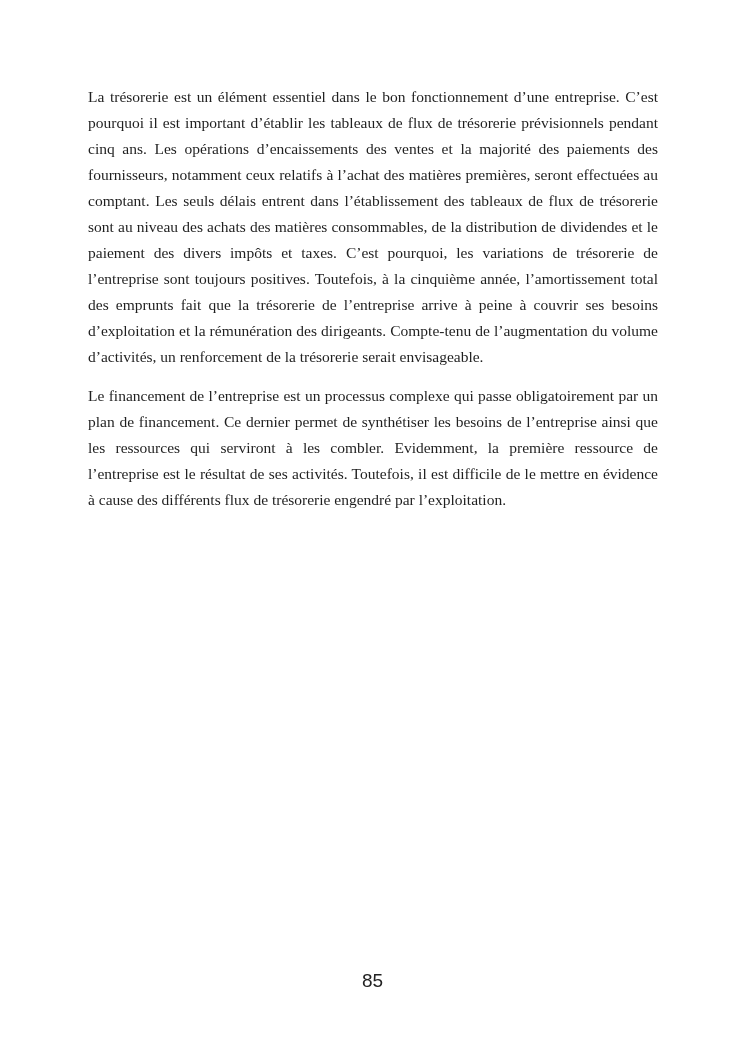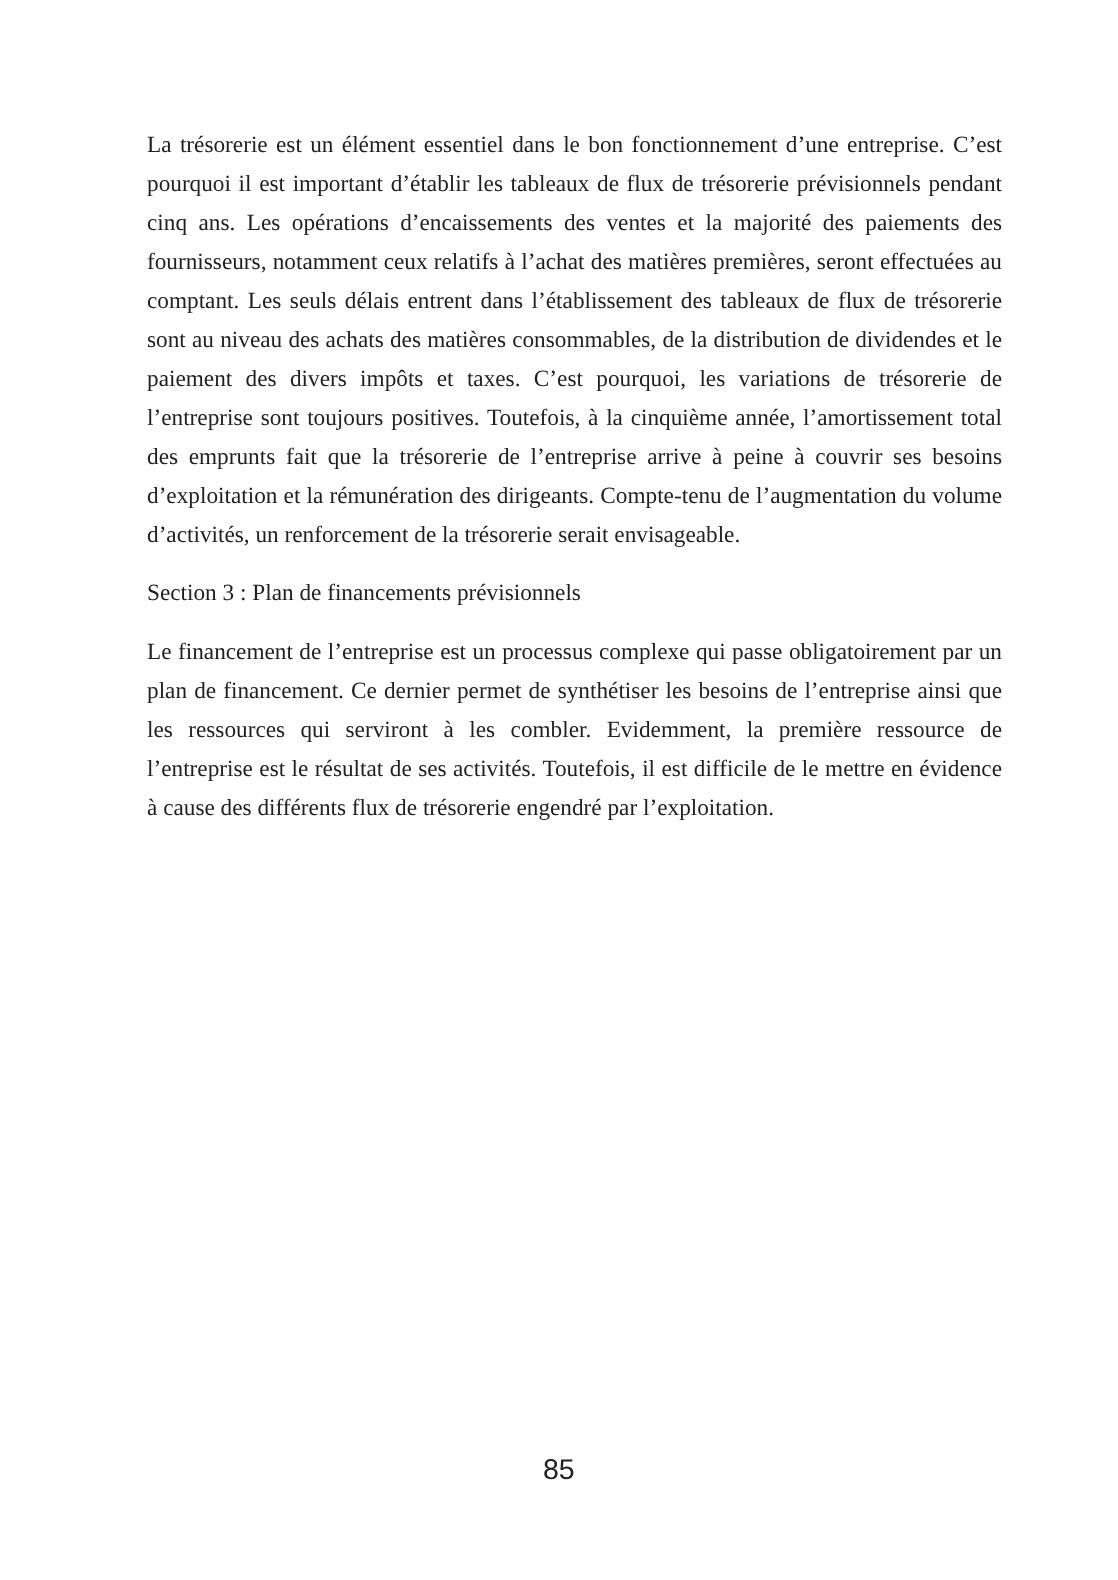--- a/index.html
+++ b/index.html
@@ -14,21 +14,20 @@
     background: #ffffff;
     overflow: hidden;
     font-family: "Liberation Serif", serif;
     color: #1f1f1f;
   }
   .content {
     position: absolute;
     left: 88px;
     top: 84px;
     width: 570px;
-    margin-left: 10px;
   }
   .body-par {
     margin: 0 0 13px 0;
     font-size: 15.5px;
     line-height: 26px;
     text-align: justify;
     text-justify: inter-word;
   }
   .section-heading {
     margin: 0 0 13px 0;
@@ -48,17 +47,16 @@
     line-height: 18px;
     color: #222222;
   }
 </style>
 </head>
 <body>
 
 <div class="page">
   <div class="content">
     <p class="body-par">La trésorerie est un élément essentiel dans le bon fonctionnement d’une entreprise. C’est pourquoi il est important d’établir les tableaux de flux de trésorerie prévisionnels pendant cinq ans. Les opérations d’encaissements des ventes et la majorité des paiements des fournisseurs, notamment ceux relatifs à l’achat des matières premières, seront effectuées au comptant. Les seuls délais entrent dans l’établissement des tableaux de flux de trésorerie sont au niveau des achats des matières consommables, de la distribution de dividendes et le paiement des divers impôts et taxes. C’est pourquoi, les variations de trésorerie de l’entreprise sont toujours positives. Toutefois, à la cinquième année, l’amortissement total des emprunts fait que la trésorerie de l’entreprise arrive à peine à couvrir ses besoins d’exploitation et la rémunération des dirigeants. Compte-tenu de l’augmentation du volume d’activités, un renforcement de la trésorerie serait envisageable.</p>
-    <p class="section-heading">Section 3 : Plan de financements prévisionnels</p>
     <p class="body-par">Le financement de l’entreprise est un processus complexe qui passe obligatoirement par un plan de financement. Ce dernier permet de synthétiser les besoins de l’entreprise ainsi que les ressources qui serviront à les combler. Evidemment, la première ressource de l’entreprise est le résultat de ses activités. Toutefois, il est difficile de le mettre en évidence à cause des différents flux de trésorerie engendré par l’exploitation.</p>
   </div>
   <div class="page-number">85</div>
 </div>
 
 </body></html>

